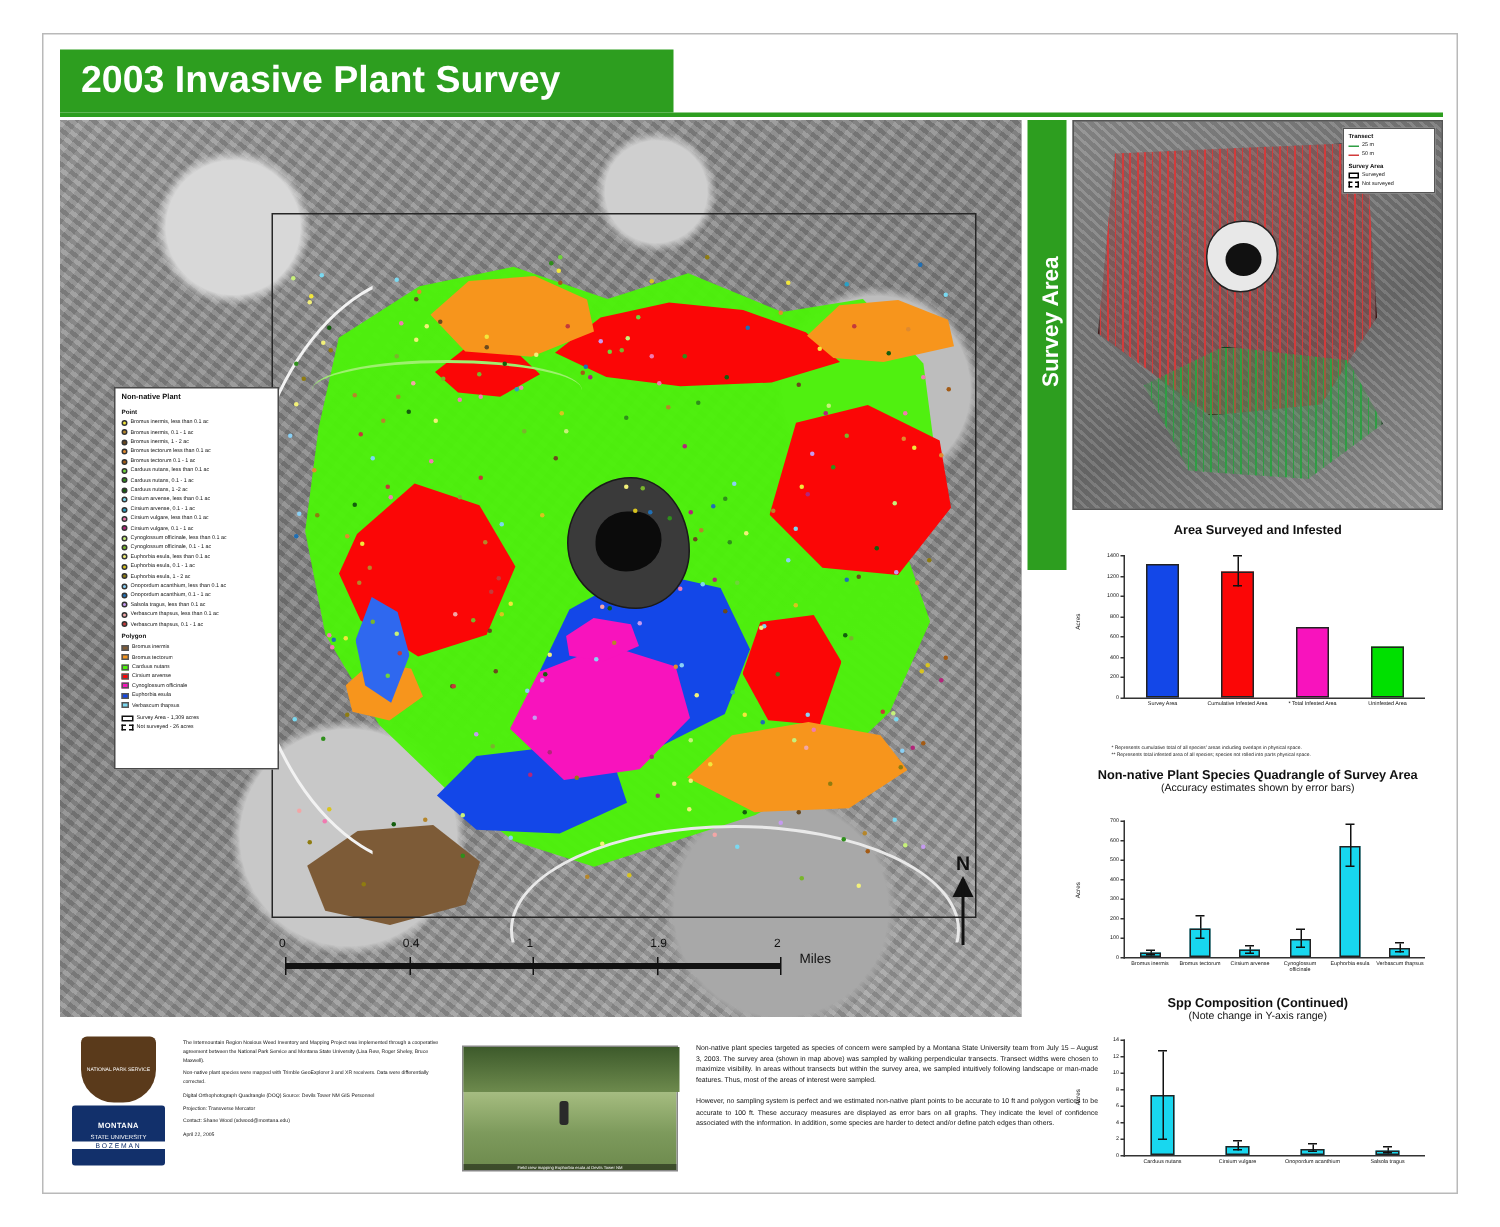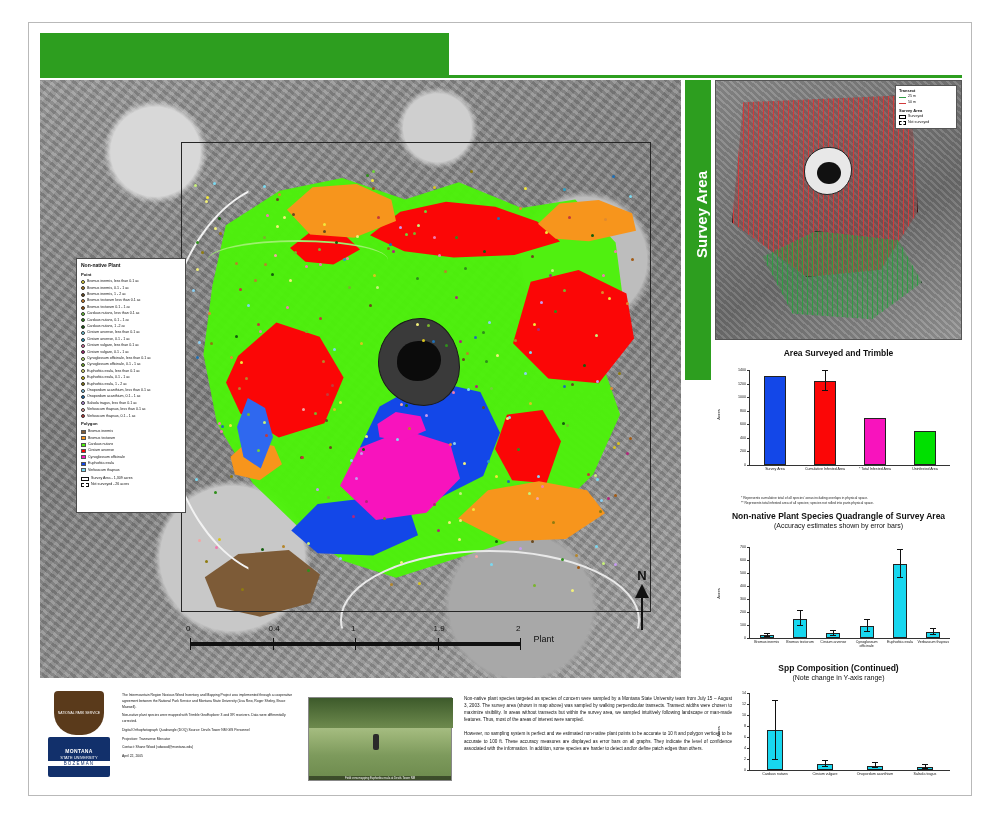--- a/index.html
+++ b/index.html
@@ -245,20 +245,21 @@
   .bodytext { position:absolute; left:424px; top:10px; width:268px; font-size:4.6px; line-height:1.55; color:#111; text-align:justify; }
   .bodytext p { margin:0 0 7px 0; }
 </style>
 </head>
 <body>
 
 <div class="poster">
 
   <div class="titlebar">
     <div class="title-green"></div>
+    <div class="title-text">2003 Invasive Plant Survey</div>
     <div class="title-rule"></div>
   </div>
 
   <div class="mainmap">
     <div class="aerial"></div>
 
     <div class="veg-main"></div>
 
     <div class="blob red1"></div>
     <div class="blob red2"></div>
@@ -664,21 +665,21 @@
           <div class="lbl" style="left: -4px;">0</div>
           <div class="tick" style="left: 82.5px;"></div>
           <div class="lbl" style="left: 78.5px;">0.4</div>
           <div class="tick" style="left: 165px;"></div>
           <div class="lbl" style="left: 161px;">1</div>
           <div class="tick" style="left: 247.5px;"></div>
           <div class="lbl" style="left: 243.5px;">1.9</div>
           <div class="tick" style="left: 330px;"></div>
           <div class="lbl" style="left: 326px;">2</div>
         </div>
-      <div class="unit">Plant</div>
+      <div class="unit">Miles</div>
     </div>
 
     <div class="northarrow">
       <div class="n">N</div>
       <div class="head"></div>
       <div class="shaft"></div>
     </div>
   </div>
 
   <div class="vstrip">
@@ -710,21 +711,21 @@
           </div>
           <div class="row">
             <div class="box" style="border-style: dashed;"></div>
             <span>Not surveyed</span>
           </div>
         </div>
     </div>
   </div>
 
   <div class="chartbox" id="chart1" style="left:686px; top:325px; width:247px; height:160px;">
-    <div class="chart-title">Area Surveyed and Trimble</div>
+    <div class="chart-title">Area Surveyed and Infested</div>
     <div class="plot" id="plot1" style="position:absolute; left:34px; top:22px; right:12px; height:96px;">
         <div class="bar" style="left: 14px; width: 22px; height: 88.825px; background: rgb(19, 71, 232); border: 0.5px solid rgb(34, 34, 34);"></div>
         <div class="xlab" style="left: 0px; width: 50px; top: 97px;">Survey Area</div>
         <div class="bar" style="left: 64px; width: 22px; height: 84.1429px; background: rgb(251, 6, 6); border: 0.5px solid rgb(34, 34, 34);"></div>
         <div class="errbar" style="left: 75px; bottom: 84.1429px; height: 10.1786px;"></div>
         <div class="errcap" style="left: 72px; width: 6px; bottom: 94.3214px;"></div>
         <div class="errcap" style="left: 72px; width: 6px; bottom: 73.9643px;"></div>
         <div class="errbar" style="left: 75px; bottom: 73.9643px; height: 10.1786px;"></div>
         <div class="xlab" style="left: 50px; width: 50px; top: 97px;">Cumulative Infested Area</div>
         <div class="bar" style="left: 114px; width: 22px; height: 46.8214px; background: rgb(248, 19, 189); border: 0.5px solid rgb(34, 34, 34);"></div>

